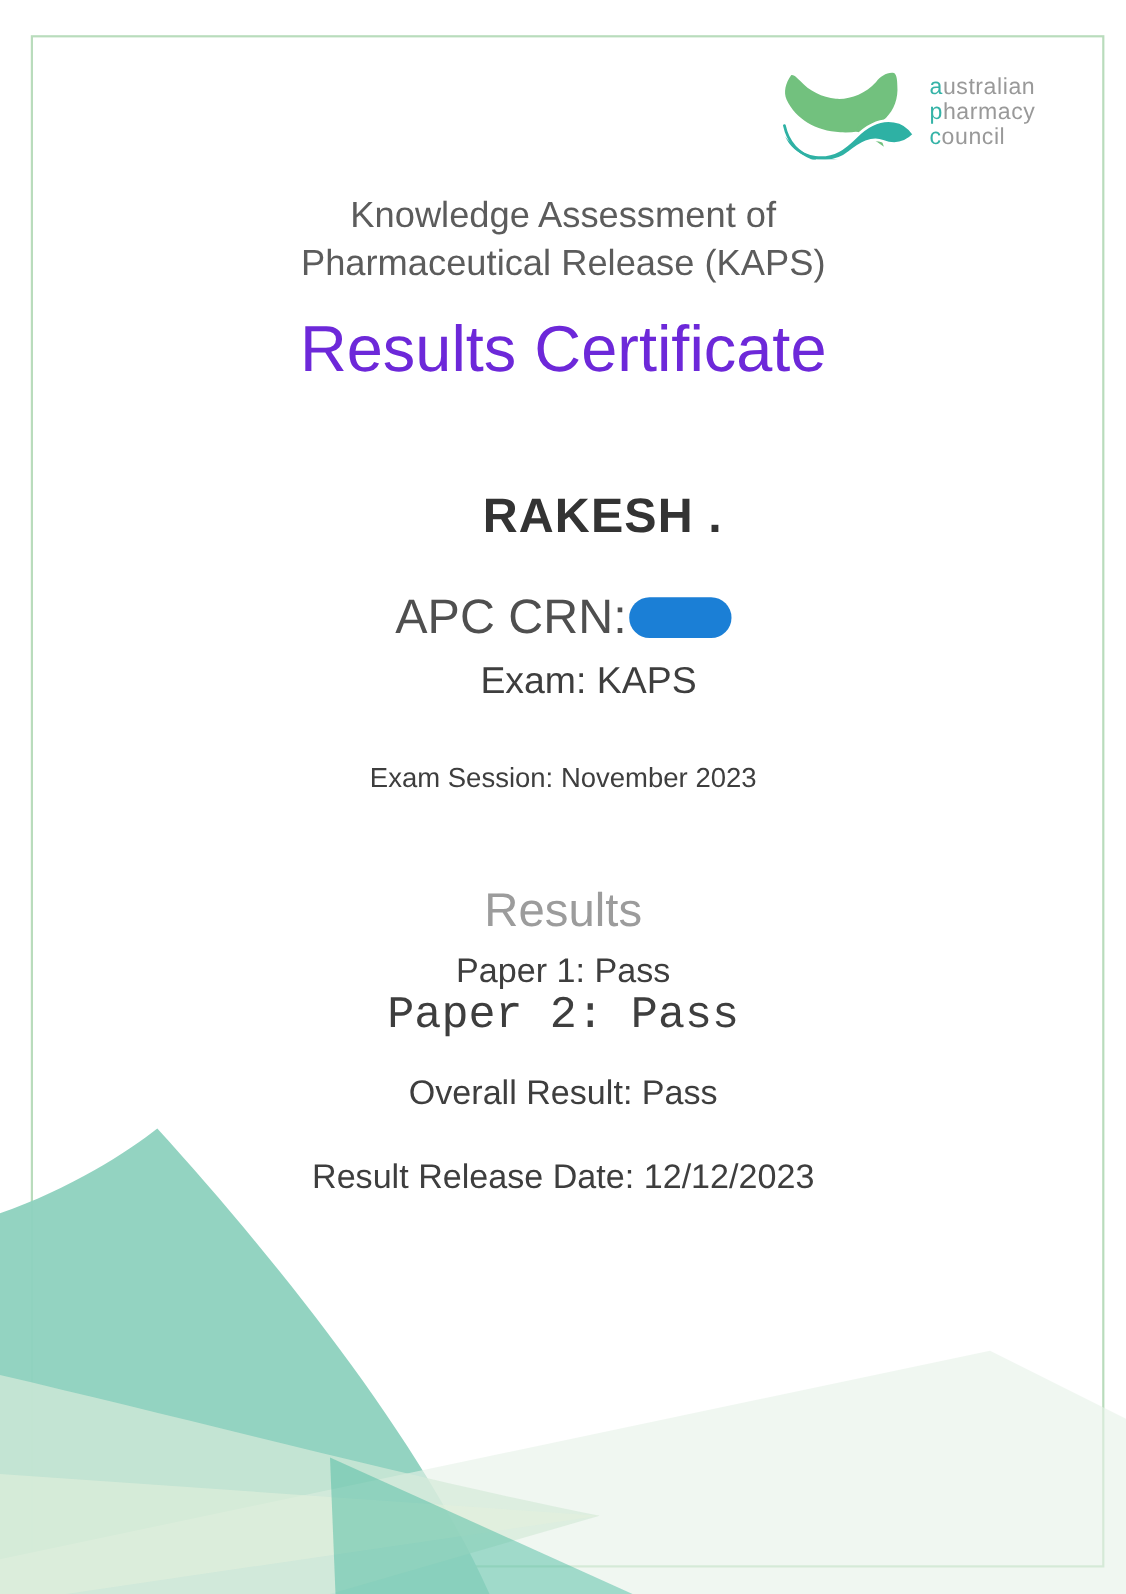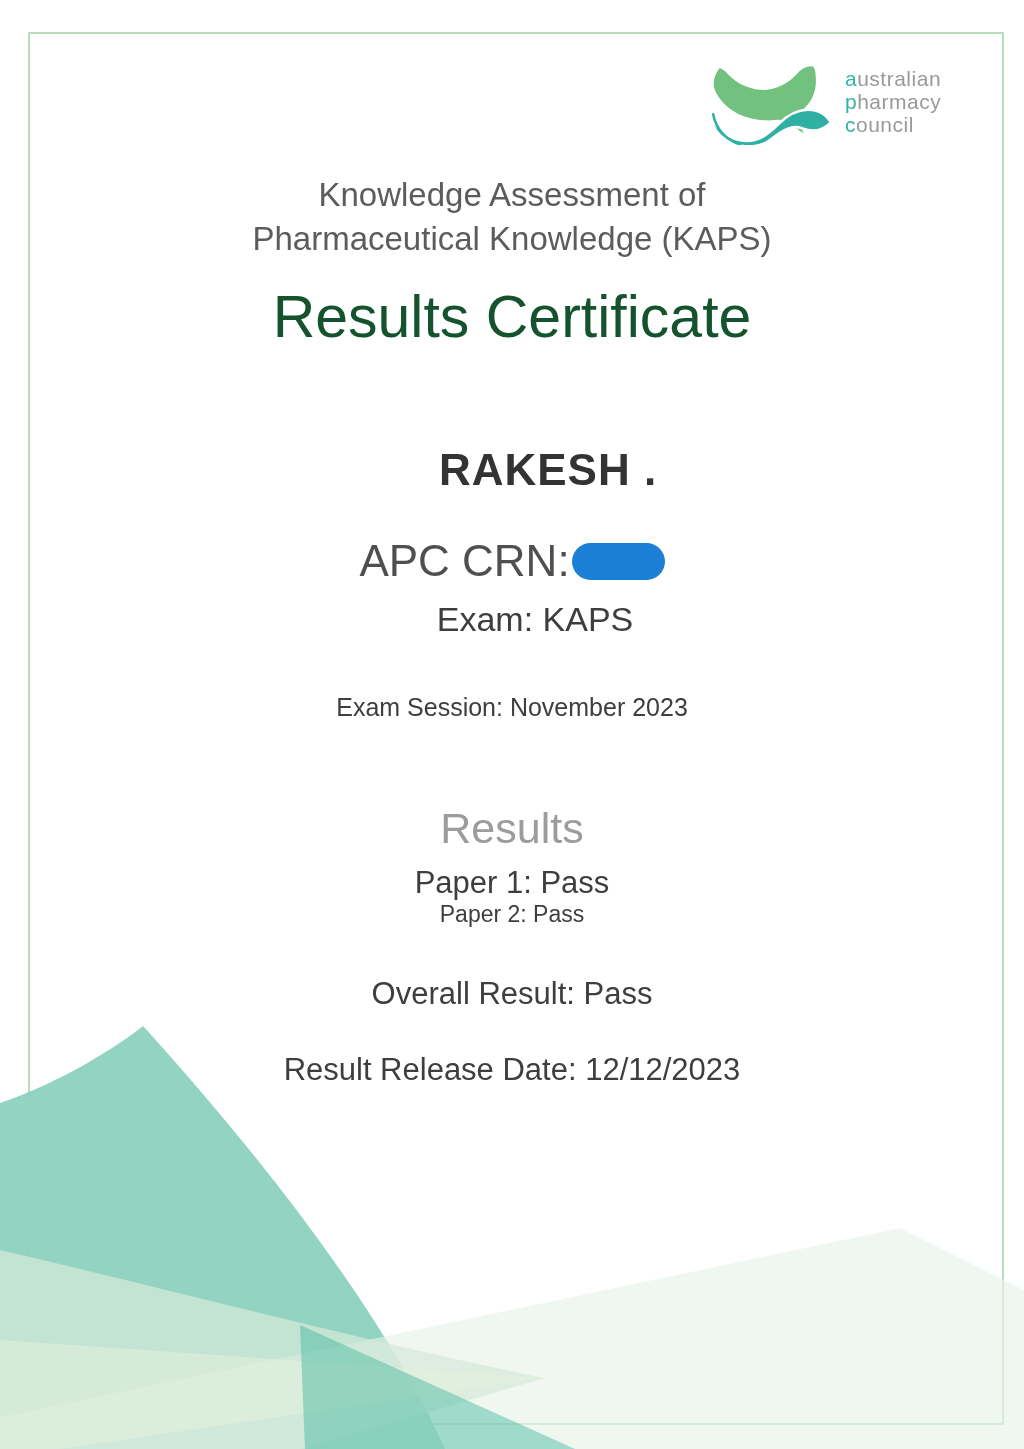--- a/index.html
+++ b/index.html
@@ -22,33 +22,33 @@
     position:absolute;left:138px;top:4px;
     font-size:21px;line-height:23px;letter-spacing:0.5px;
     color:#999999;white-space:nowrap;
   }
   .logo-wordmark .accent{color:#35b3a7;}
   .centered{
     position:absolute;left:0;width:1024px;text-align:center;z-index:3;
     color:#3e3e3e;
   }
   .program{top:173px;font-size:33px;line-height:44px;color:#5c5c5c;}
-  .title{top:287px;font-size:59px;line-height:60px;color:#14532d;}
+  .title{top:287px;font-size:59px;line-height:60px;color:#6d28d9;}
   .name{top:447px;font-size:44px;line-height:46px;font-weight:bold;color:#333333;letter-spacing:1px;margin-left:36px;}
   .crn-row{top:536px;height:40px;font-size:44px;color:#4f4f4f;}
   .crn-row .inner{display:inline-flex;align-items:center;height:40px;}
   .redaction-pill{
     display:inline-block;width:93px;height:37px;border-radius:19px;
     background:#1b7fd6;margin-left:2px;
   }
   .exam{top:600px;font-size:34px;margin-left:23px;}
   .session{top:693px;font-size:25px;}
   .results-heading{top:806px;font-size:43px;line-height:44px;color:#9c9c9c;}
   .paper1{top:865px;font-size:31px;}
-  .paper2{top:901px;font-size:23px;}
+  .paper2{top:901px;font-size:41px;font-family:Liberation Mono, monospace;}
   .overall{top:976px;font-size:31px;}
   .release{top:1052px;font-size:31px;}
 </style>
 </head>
 <body>
 
 <div class="page">
 
   <div class="border-frame"></div>
 
@@ -73,21 +73,21 @@
     </svg>
     <div class="logo-wordmark">
       <div><span class="accent">a</span>ustralian</div>
       <div><span class="accent">p</span>harmacy</div>
       <div><span class="accent">c</span>ouncil</div>
     </div>
   </div>
 
   <div class="centered program">
     <div>Knowledge Assessment of</div>
-    <div>Pharmaceutical Knowledge (KAPS)</div>
+    <div>Pharmaceutical Release (KAPS)</div>
   </div>
 
   <div class="centered title">Results Certificate</div>
 
   <div class="centered name">RAKESH .</div>
 
   <div class="centered crn-row">
     <span class="inner">
       <span>APC CRN:</span>
       <span class="redaction-pill"></span>

